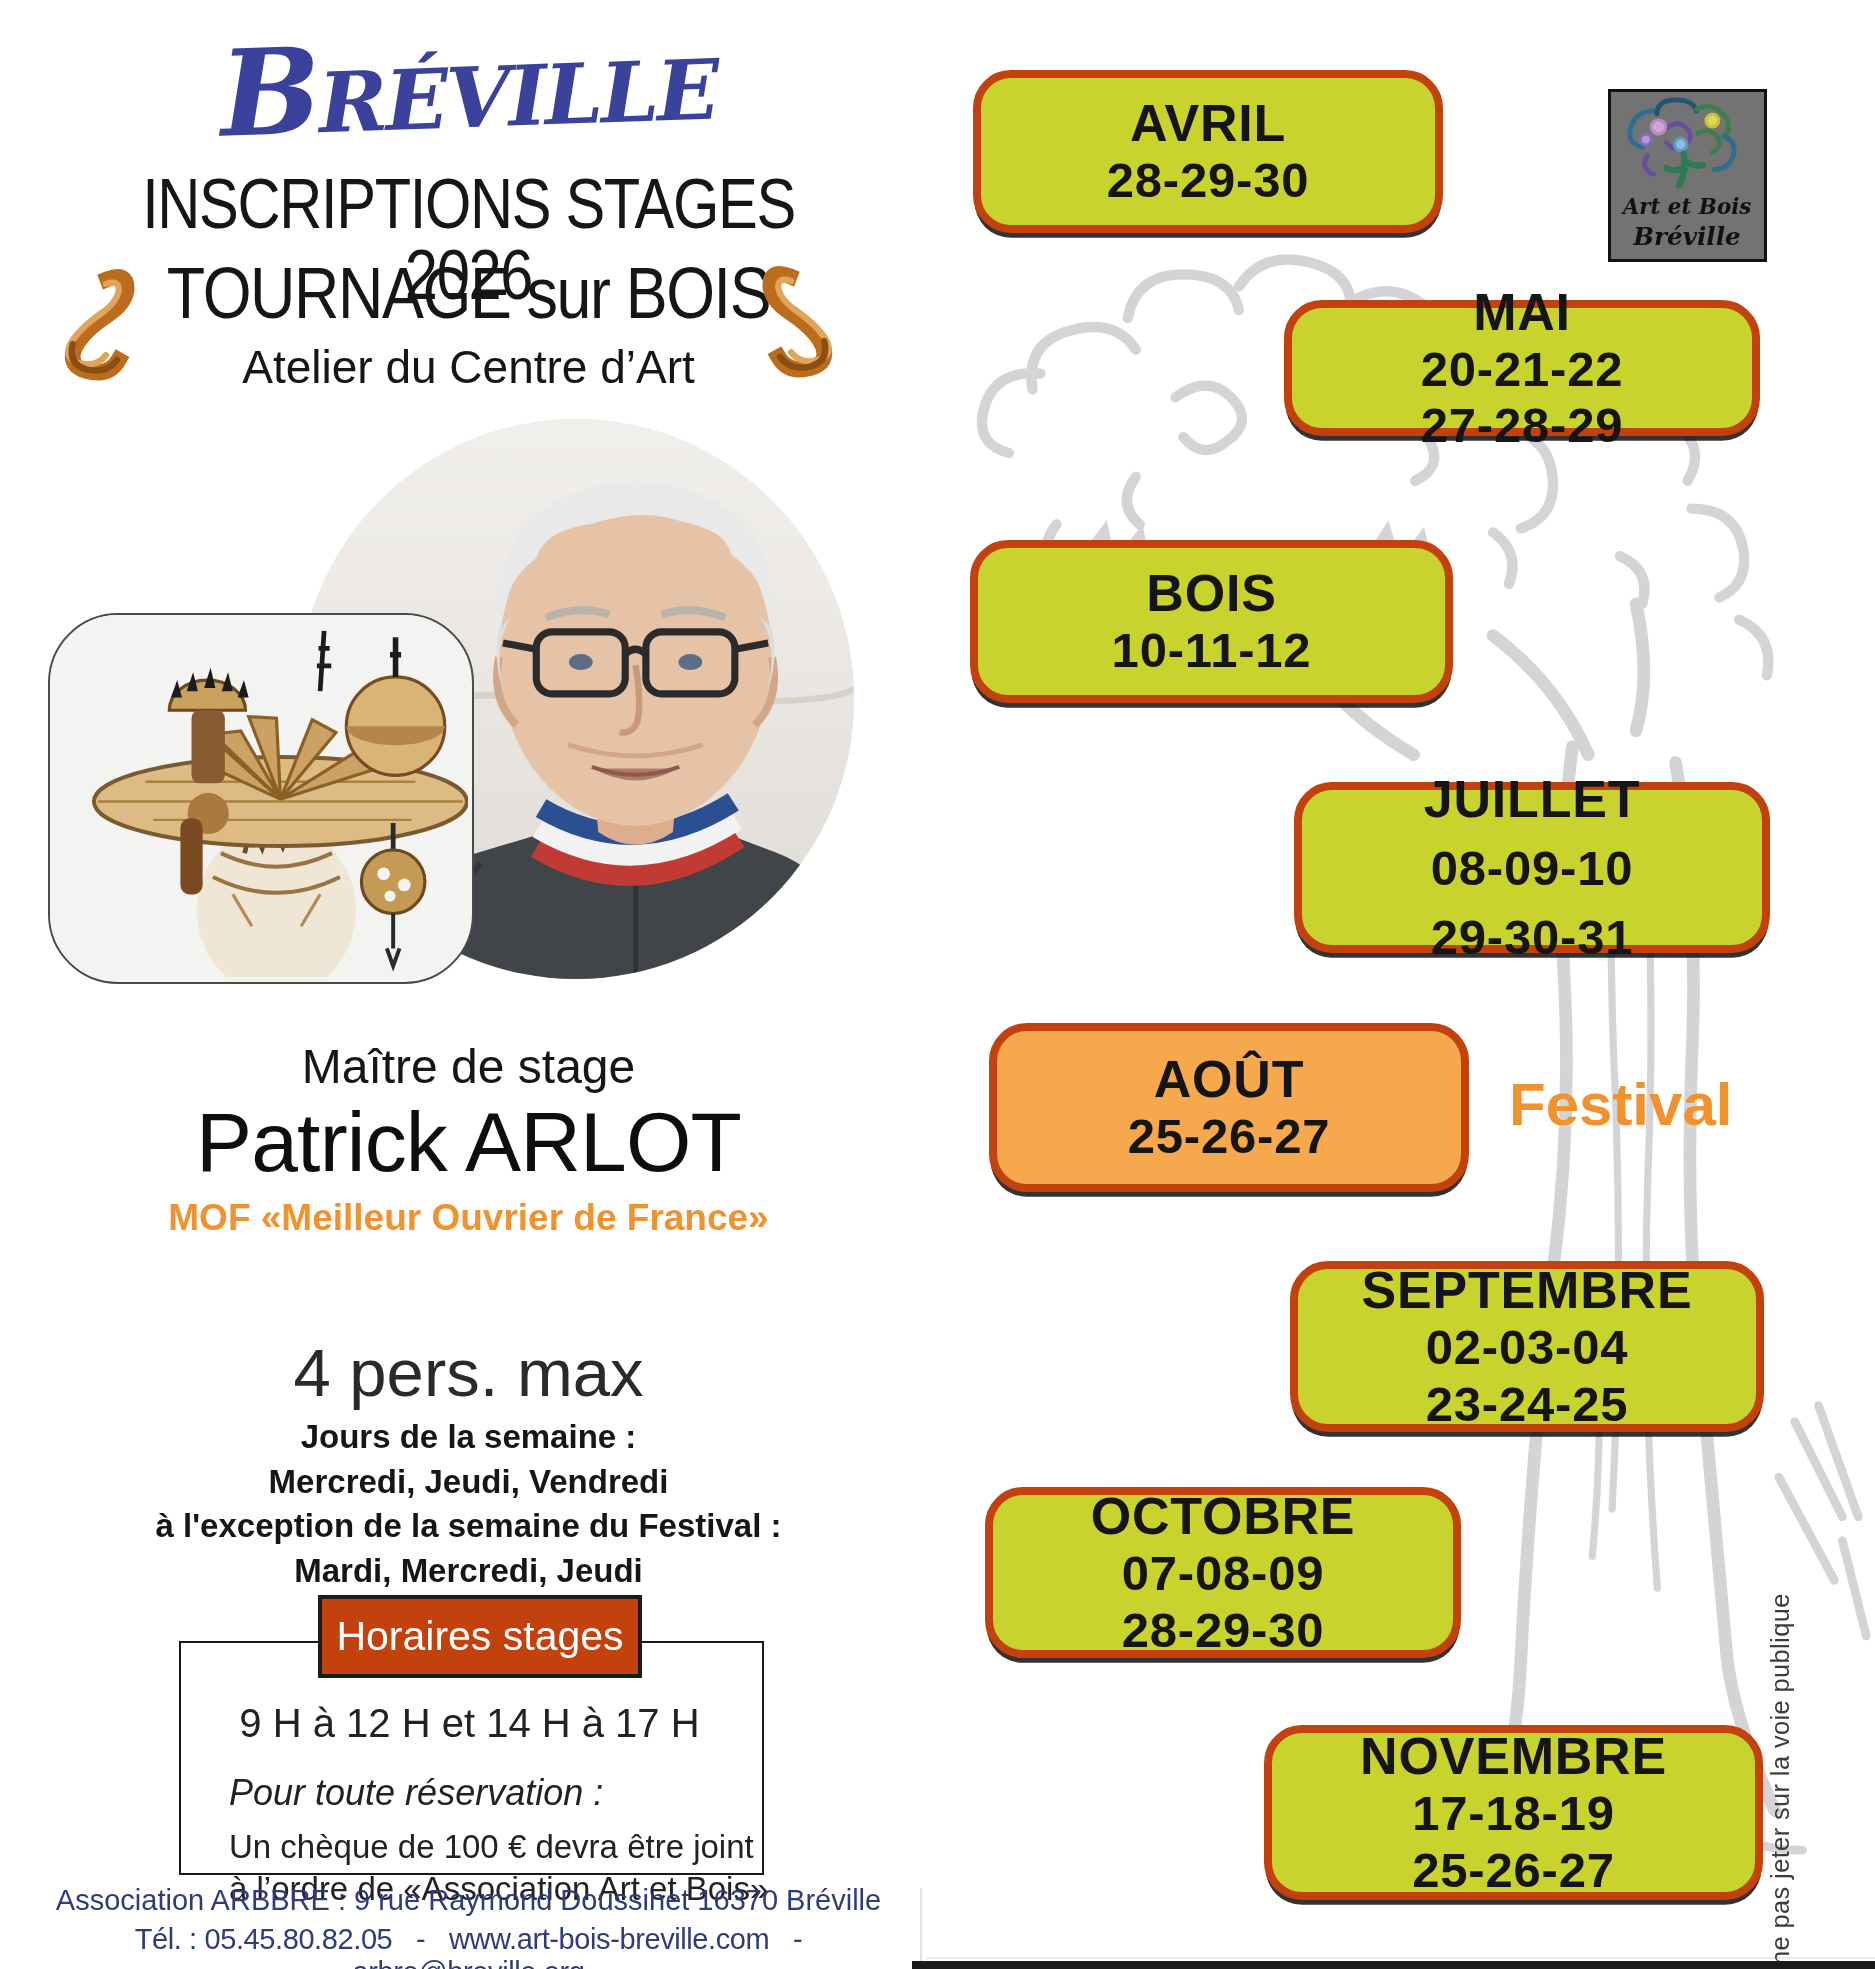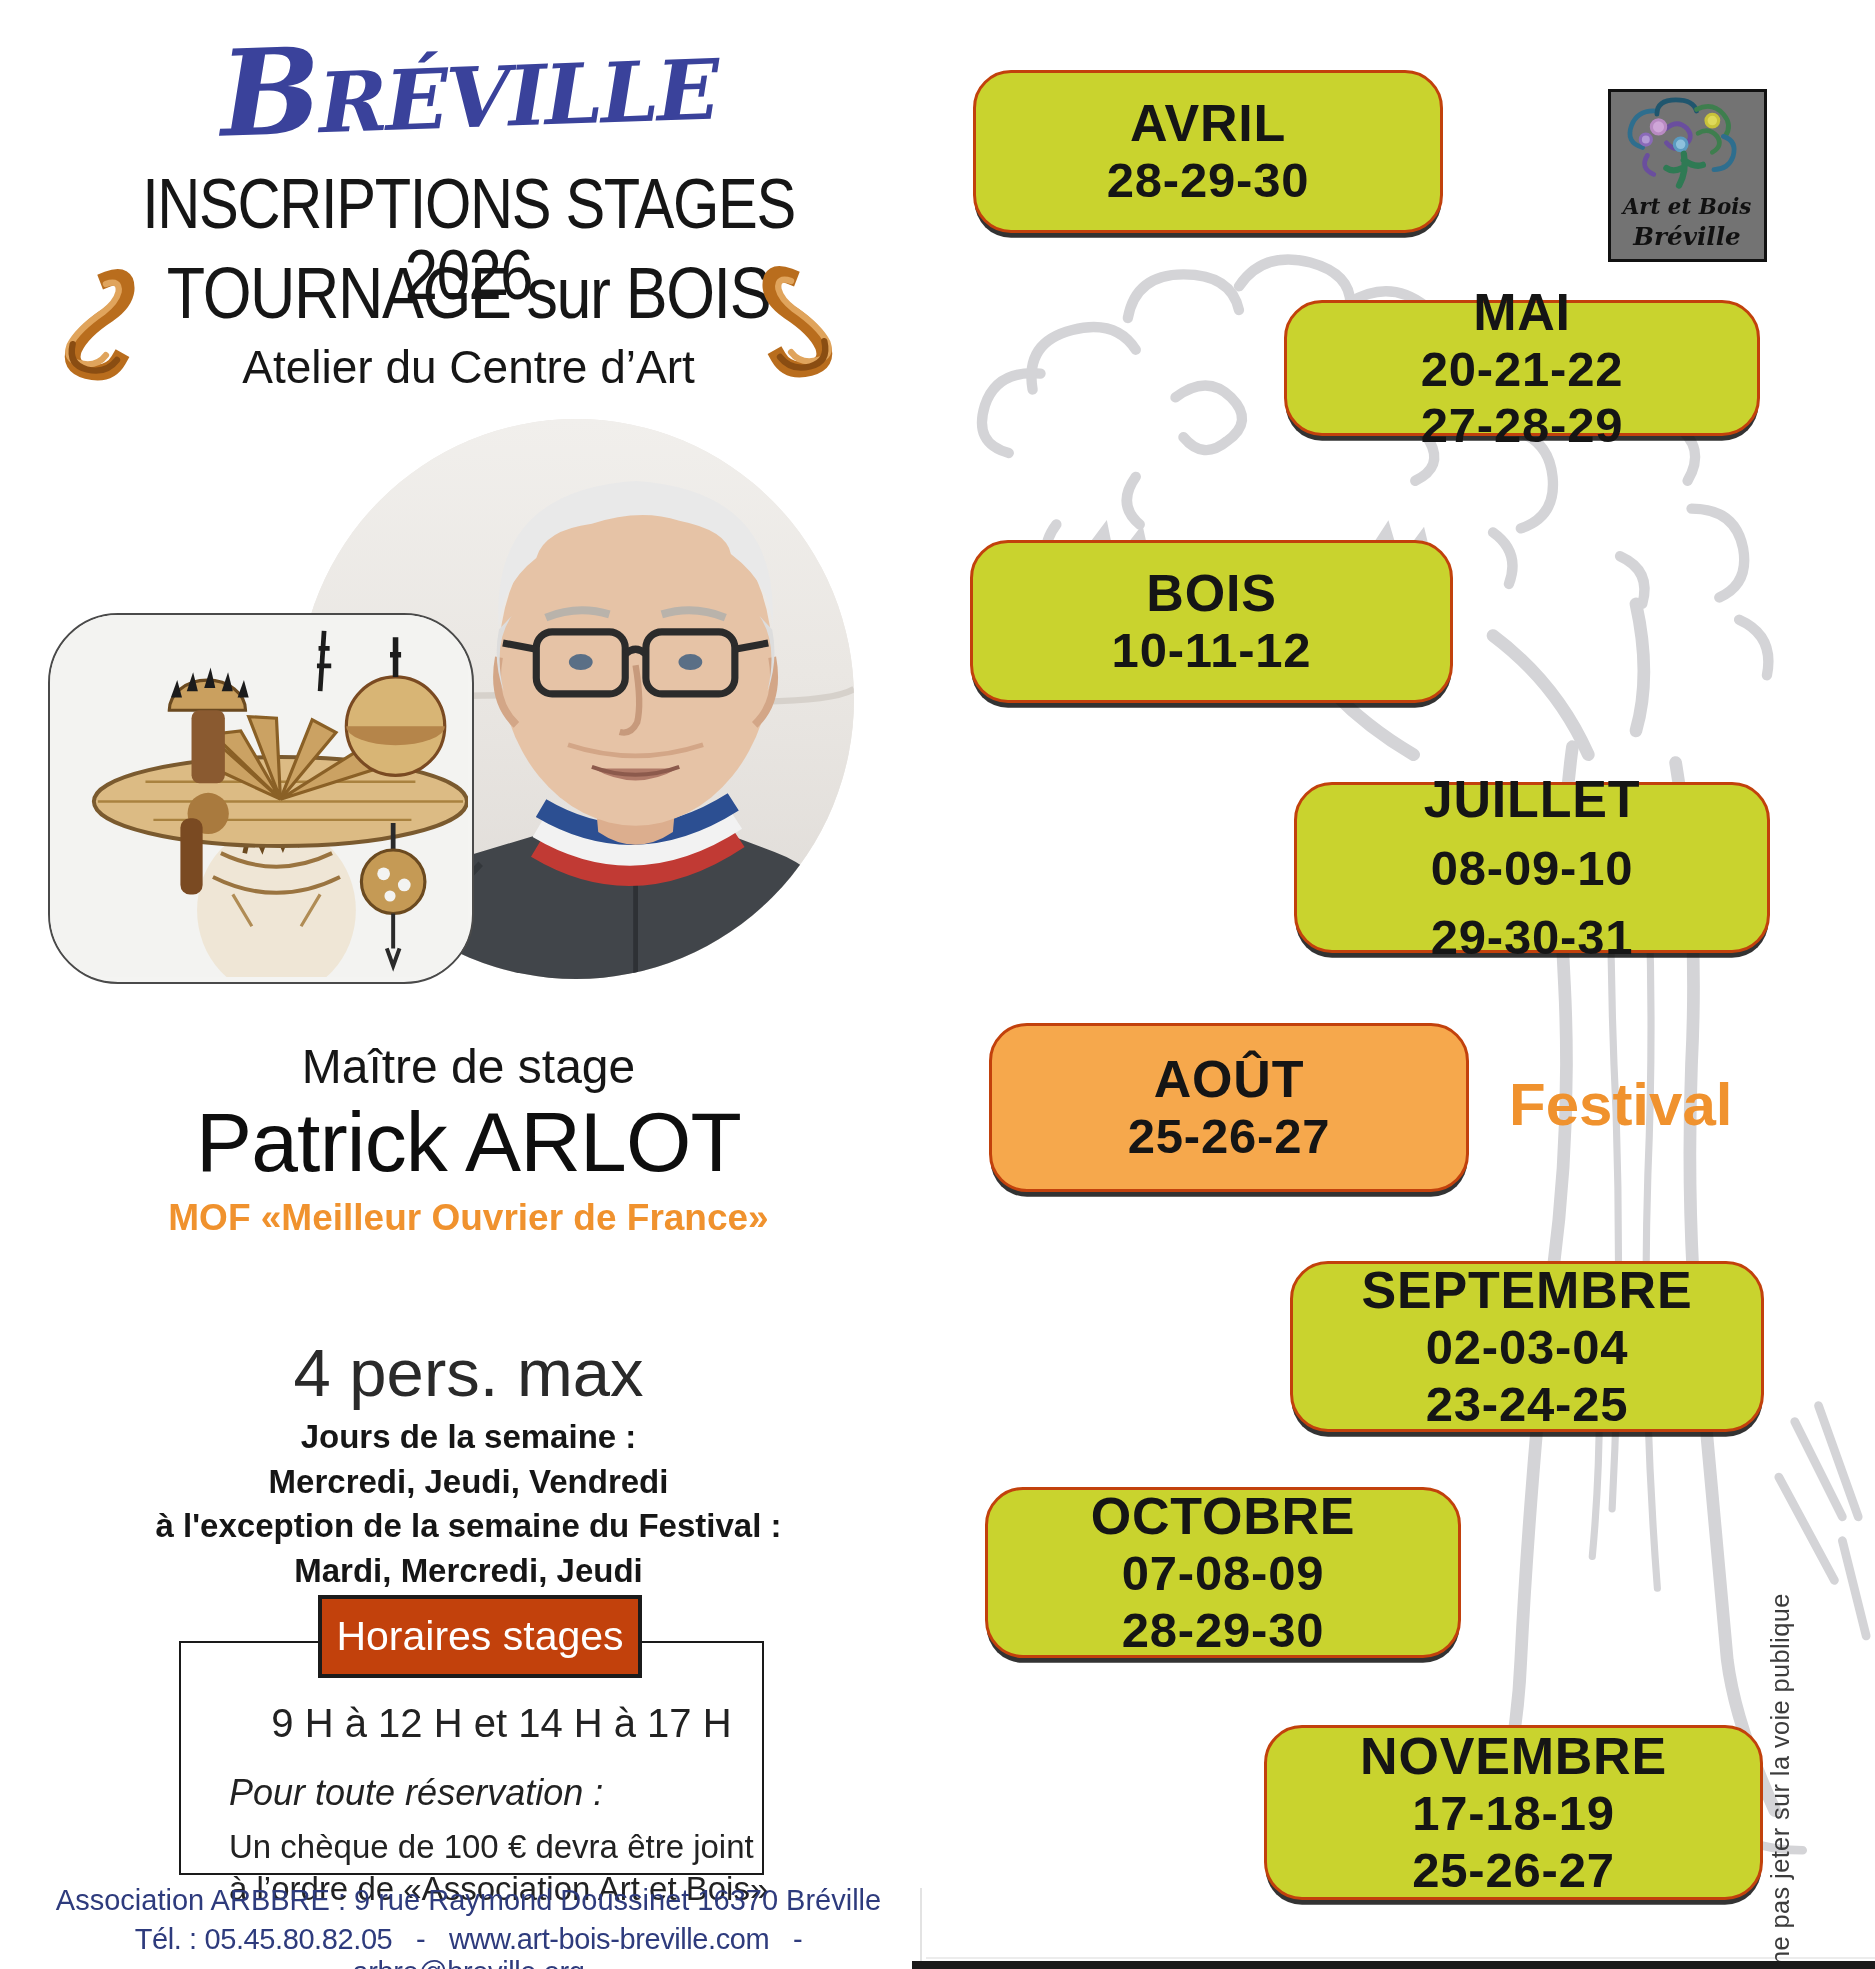--- a/index.html
+++ b/index.html
@@ -53,33 +53,33 @@
   .sched-outer{
     position:absolute;left:179px;top:1641px;width:581px;height:230px;
     border:2.4px solid #1a1a1a;background:#ffffff;
   }
   .sched-header{
     position:absolute;left:318px;top:1595px;width:324px;height:83px;
     background:#c2410c;border:4px solid #1b1b1b;box-sizing:border-box;
     display:flex;align-items:center;justify-content:center;z-index:3;
     font-size:41px;color:#ffffff;
   }
-  .sched-hours{position:absolute;left:179px;top:1701px;width:581px;text-align:center;font-size:40px;color:#222;margin-left:32px;}
+  .sched-hours{position:absolute;left:179px;top:1701px;width:581px;text-align:center;font-size:40px;color:#222;}
   .sched-resa{position:absolute;left:229px;top:1772px;font-size:36px;font-style:italic;color:#222;}
   .sched-cheque{position:absolute;left:229px;top:1826px;font-size:33px;line-height:1.28;color:#222;}
 
   .footer-address{position:absolute;left:0;top:1884px;width:937px;text-align:center;font-size:29px;color:#2e3b7d;}
   .footer-contact{position:absolute;left:0;top:1923px;width:937px;text-align:center;font-size:29px;color:#2e3b7d;letter-spacing:-0.4px;}
   .footer-contact span{margin:0 8px;}
 
   
   .tree-wm{position:absolute;left:937px;top:191px;width:939px;height:1691px;z-index:0;}
 
   .month-box{
-    position:absolute;z-index:2;background:#c9d32e;border:3px solid #c2410c;
+    position:absolute;z-index:2;background:#c9d32e;border:8px solid #c2410c;
     border-radius:38px;box-sizing:border-box;
     display:flex;flex-direction:column;align-items:center;justify-content:center;
     box-shadow:0 6.4px 0 -1.6px rgba(15,15,15,0.85);
   }
   .month-box.orange{background:#f6a84c;}
   .month-name{font-size:52px;font-weight:700;letter-spacing:0.8px;line-height:1.12;color:#151515;}
   .month-dates{font-size:49px;font-weight:700;letter-spacing:0.8px;line-height:1.15;color:#151515;}
 
   .festival{
     position:absolute;left:1509px;top:1070px;width:286px;z-index:2;

